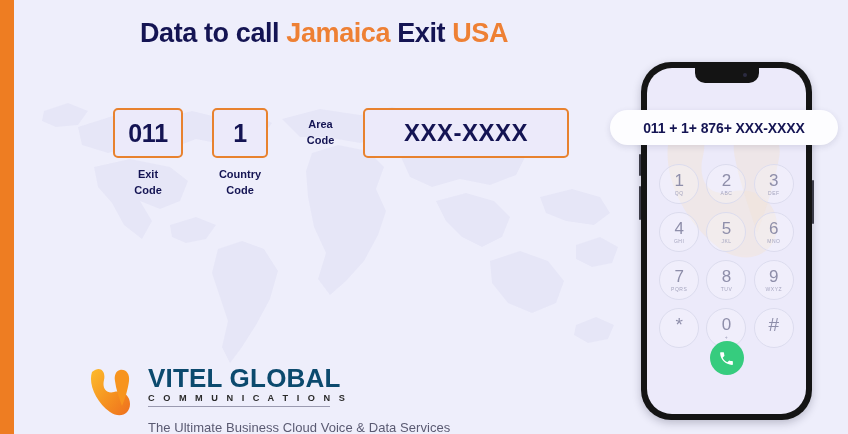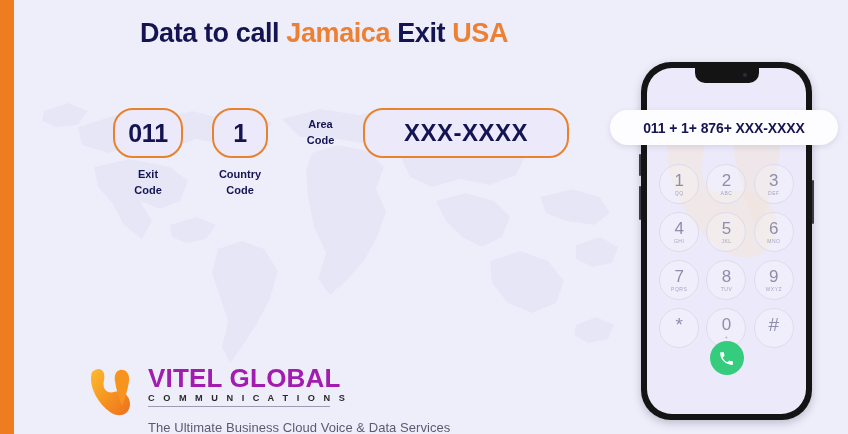--- a/index.html
+++ b/index.html
@@ -54,21 +54,21 @@
     left: 113px; top: 108px;
   }
   .step {
     position: absolute;
     top: 0;
   }
   .step-box {
     box-sizing: border-box;
     height: 50px;
     border: 2px solid #e8822e;
-    border-radius: 20px;
+    border-radius: 5px;
     background: #eceafa;
     display: flex;
     align-items: center;
     justify-content: center;
   }
   .step-value {
     font-size: 25px;
     font-weight: bold;
     color: #141453;
     letter-spacing: -0.2px;
@@ -103,21 +103,21 @@
     width: 60px; height: 56px;
   }
   #logo-text-wrap {
     position: absolute;
     left: 62px; top: 5px;
     width: 188px;
   }
   #logo-name {
     font-size: 26px;
     font-weight: bold;
-    color: #a21caf;
+    color: #0c4a6e;
     letter-spacing: 0.2px;
     line-height: 1;
     white-space: nowrap;
   }
   #logo-sub {
     margin-top: 3px;
     font-size: 9.2px;
     font-weight: bold;
     color: #2a2a2a;
     letter-spacing: 3.0px;

